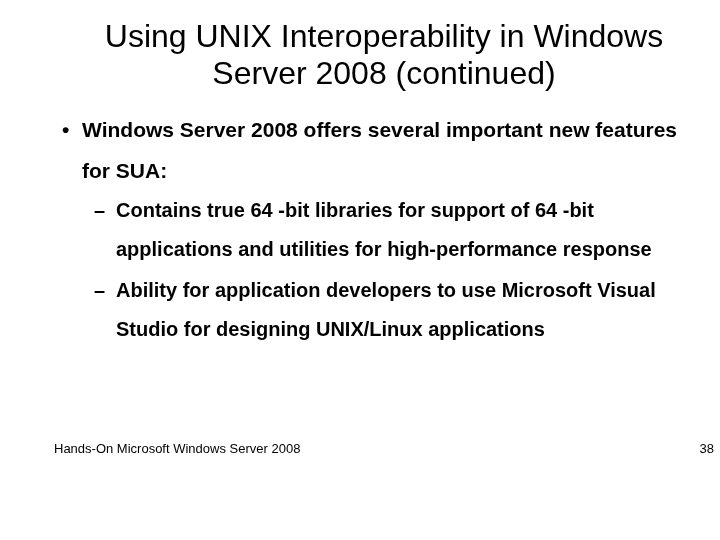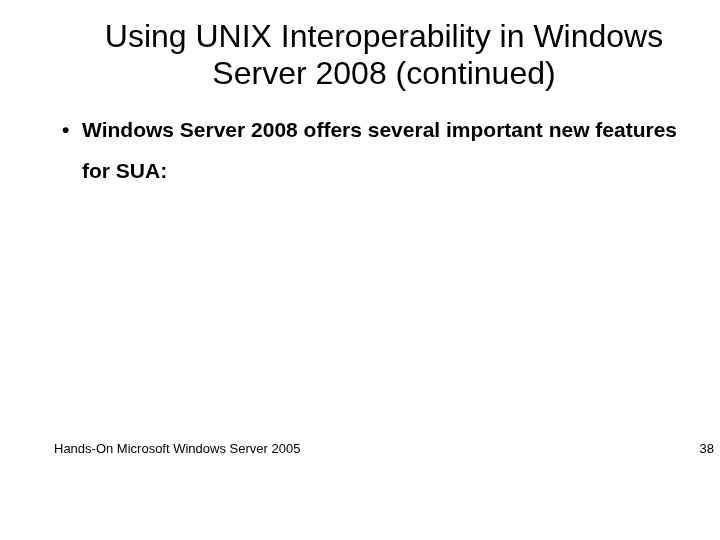--- a/index.html
+++ b/index.html
@@ -81,22 +81,28 @@
 <body>
 
 <div class="slide">
 
   <h1 class="title">Using UNIX Interoperability in Windows Server 2008 (continued)</h1>
 
   <ul class="top">
     <li>
       <span>Windows Server 2008 offers several important new features for SUA:</span>
       <ul class="sub">
+        <li>
+          <span>Contains true 64 -bit libraries for support of 64 -bit applications and utilities for high-performance response</span>
+        </li>
+        <li>
+          <span>Ability for application developers to use Microsoft Visual Studio for designing UNIX/Linux applications</span>
+        </li>
       </ul>
     </li>
   </ul>
 
   <div class="footer">
-    <span>Hands-On Microsoft Windows Server 2005</span>
+    <span>Hands-On Microsoft Windows Server 2008</span>
     <span>38</span>
   </div>
 
 </div>
 
 </body></html>

